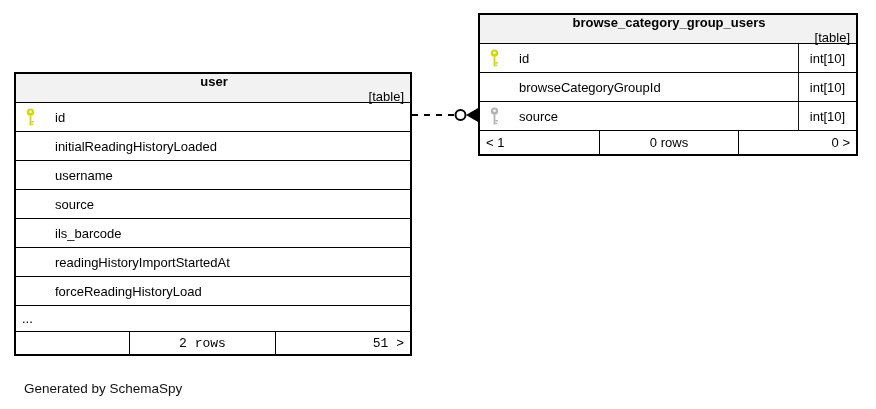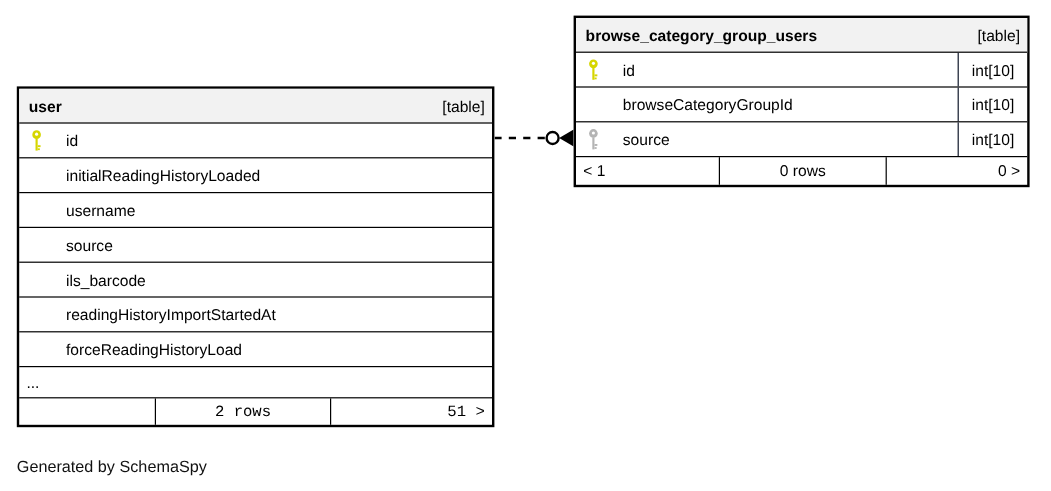--- a/index.html
+++ b/index.html
@@ -19,20 +19,21 @@
     background: #ffffff;
     box-sizing: border-box;
   }
   .db-header {
     height: 28px;
     background: var(--header-bg, #f2f2f2);
     border-bottom: 1px solid #000000;
     display: flex;
     align-items: center;
     padding: 0 6px 0 8px;
+    flex-direction: column;
   }
   .db-header .tname { font-weight: bold; }
   .db-header .ttag { margin-left: auto; text-align: right; }
   .db-row {
     height: 28px;
     border-bottom: 1px solid #000000;
     display: flex;
     align-items: center;
   }
   .keycell {
@@ -82,21 +83,21 @@
   #table-bcgu { left: 478px; top: 13px; width: 380px; }
   .connector-svg {
     position: absolute;
     left: 412px;
     top: 103px;
     width: 68px;
     height: 24px;
   }
   .credit {
     position: absolute;
-    left: 14px;
+    left: 24px;
     top: 381px;
     font-size: 13.5px;
     color: #111111;
   }
 </style>
 </head>
 <body>
 
 <div class="canvas">
 

